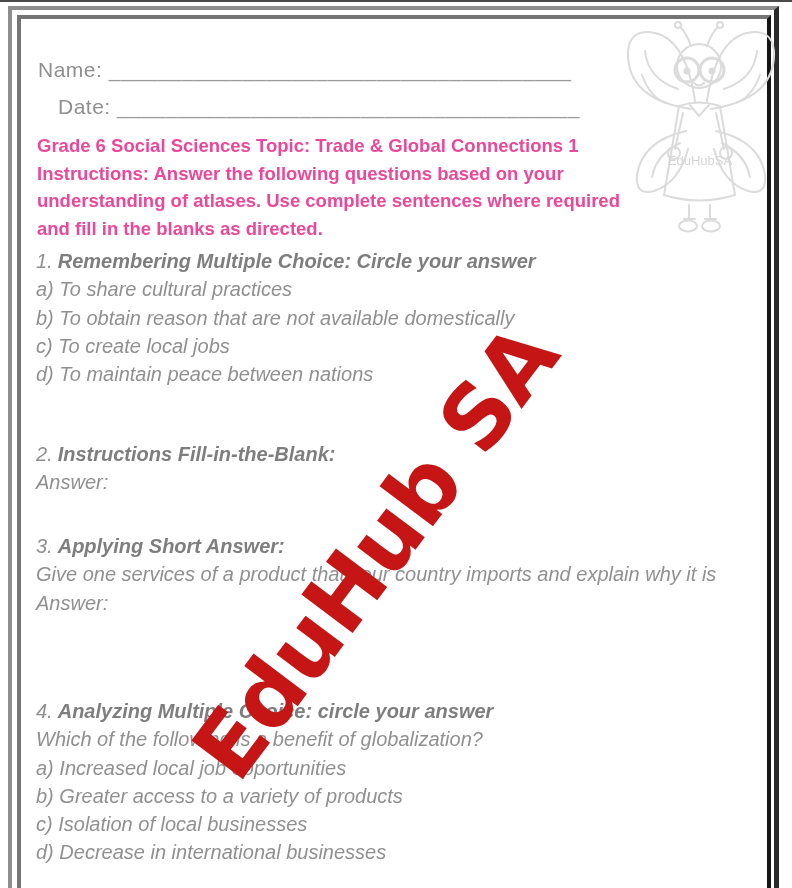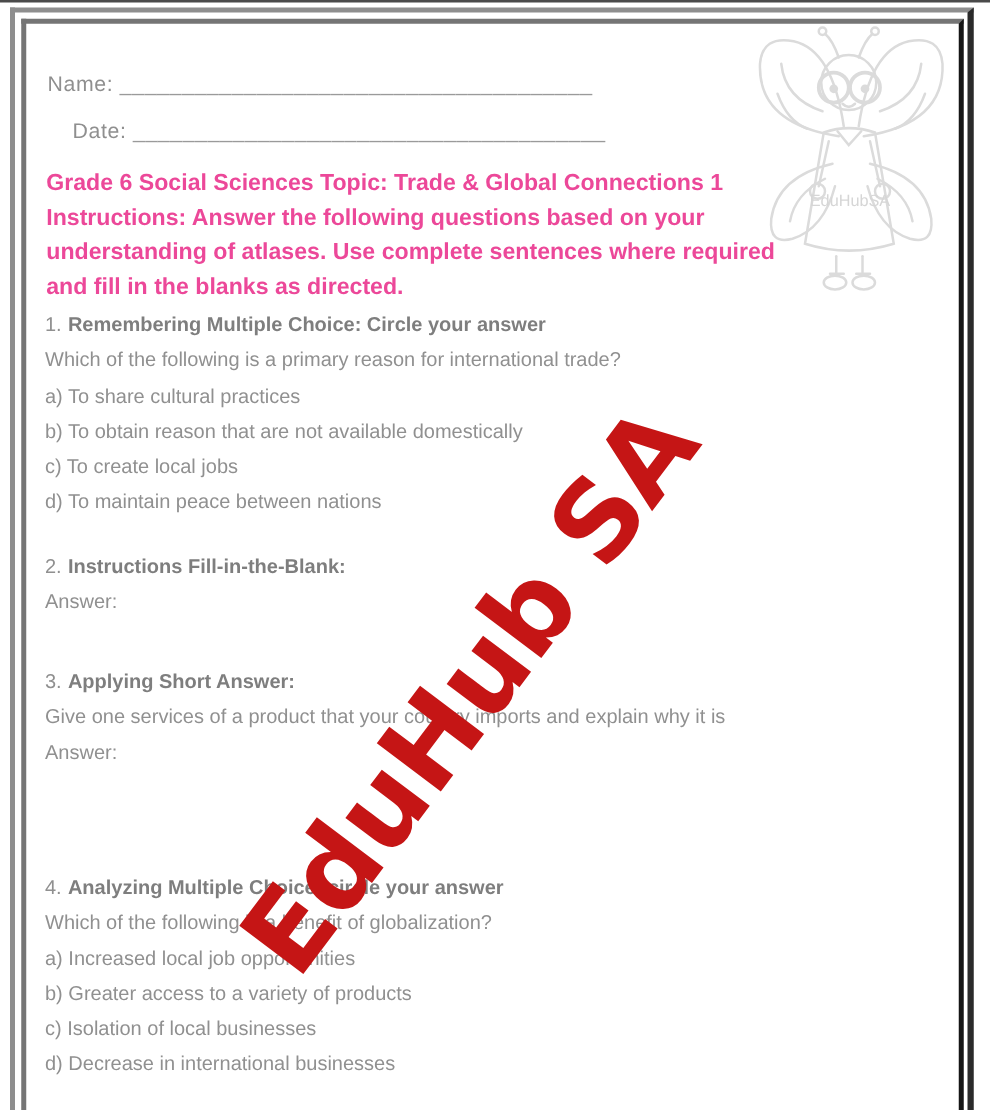--- a/index.html
+++ b/index.html
@@ -7,40 +7,40 @@
   body { position:relative; font-family:"Liberation Sans", sans-serif; }
 
   .top-edge-line { position:absolute; top:0; left:0; right:0; height:2px;
     background:#4a4a4a; z-index:5; }
 
   .frame-outer { position:absolute; left:8px; top:6px; right:13px; bottom:-12px;
     border:4px solid #8e8e8e; border-right:5px solid #2a2a2a; z-index:1; }
   .frame-inner { position:absolute; left:17px; top:15px; right:21px; bottom:-12px;
     border:4px solid #757575; border-right:4px solid #151515; z-index:1; }
 
-  .field-line { position:absolute; left:38px; font-size:17px; color:#8f8f8f;
+  .field-line { position:absolute; left:38px; font-size:21px; color:#8f8f8f;
     letter-spacing:.5px; white-space:nowrap; z-index:2; }
   .field-name { top:58px; }
   .field-date { top:95px;margin-left:20px; }
   .blank { color:#9a9a9a; }
 
   .header-block { position:absolute; left:37px; top:132px; width:620px;
     font-size:18.5px; font-weight:bold; color:#ec4899; line-height:27.5px; z-index:2; }
 
-  .q { position:absolute; left:36px; width:718px; font-size:16px; color:#909090;
-    line-height:28.3px; z-index:2; }
+  .q { position:absolute; left:36px; width:718px; font-size:20px; color:#909090;
+    line-height:28.3px; z-index:2;font-style:italic; }
   .q-title { color:#909090; }
   .q-title .q-num { font-weight:normal; margin-right:5px; }
   .q-title .q-head { font-weight:bold; color:#7e7e7e; }
   .q1 { top:247px; }
   .q2 { top:440px; }
   .q3 { top:532px; }
   .q4 { top:697px; }
 
-  .logo { position:absolute; left:596px; top:13px; width:170px; height:222px; z-index:3; }
+  .logo { position:absolute; left:616px; top:13px; width:170px; height:222px; z-index:3; }
   .logo svg { width:100%; height:100%; }
 
   .watermark { position:absolute; left:95px; top:492px; width:560px; height:120px;
     display:flex; align-items:center; justify-content:center;
     transform:rotate(-53deg); transform-origin:center center;
     font-family:"DejaVu Sans", sans-serif; font-weight:bold; font-size:88px;
     white-space:nowrap; z-index:10; letter-spacing:-1px; }
 </style>
 </head>
 <body>
@@ -62,21 +62,20 @@
   <div>Grade 6 Social Sciences Topic: Trade &amp; Global Connections 1</div>
   <div>Instructions: Answer the following questions based on your</div>
   <div>understanding of atlases. Use complete sentences where required</div>
   <div>and fill in the blanks as directed.</div>
 </div>
 
 <div class="q q1">
   <div class="q-title">
     <span class="q-num">1.</span><span class="q-head">Remembering Multiple Choice: Circle your answer</span>
   </div>
-  <div>Which of the following is a primary reason for international trade?</div>
   <div>a) To share cultural practices</div>
   <div>b) To obtain reason that are not available domestically</div>
   <div>c) To create local jobs</div>
   <div>d) To maintain peace between nations</div>
 </div>
 
 <div class="q q2">
   <div class="q-title">
     <span class="q-num">2.</span><span class="q-head">Instructions Fill-in-the-Blank:</span>
   </div>

